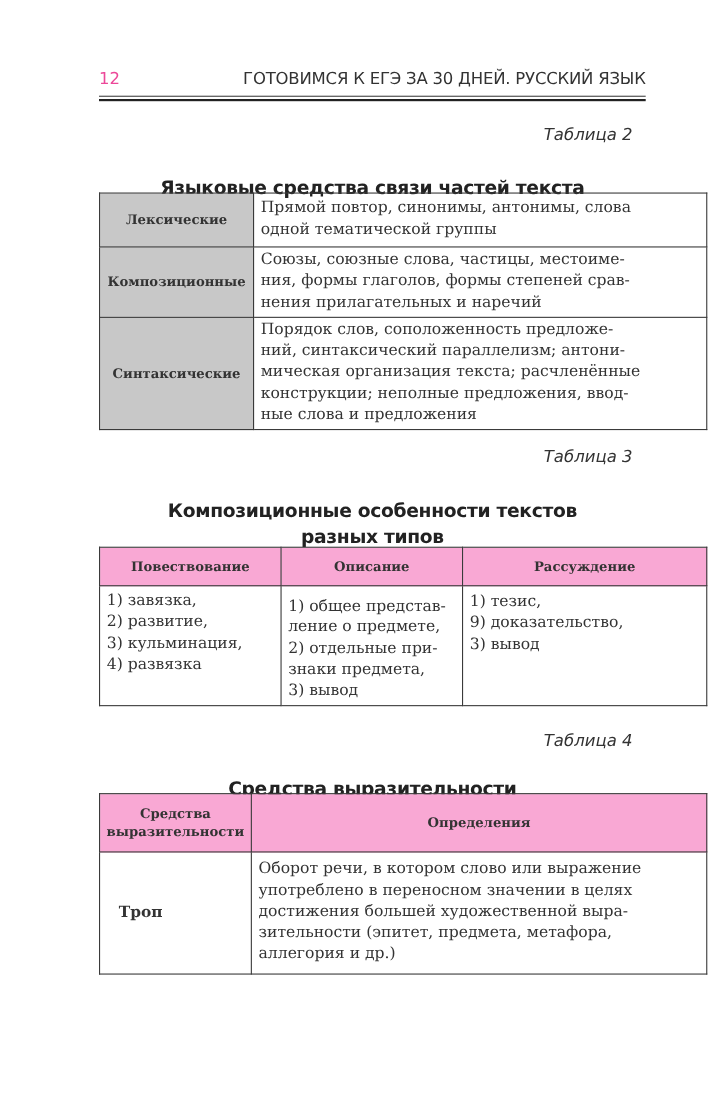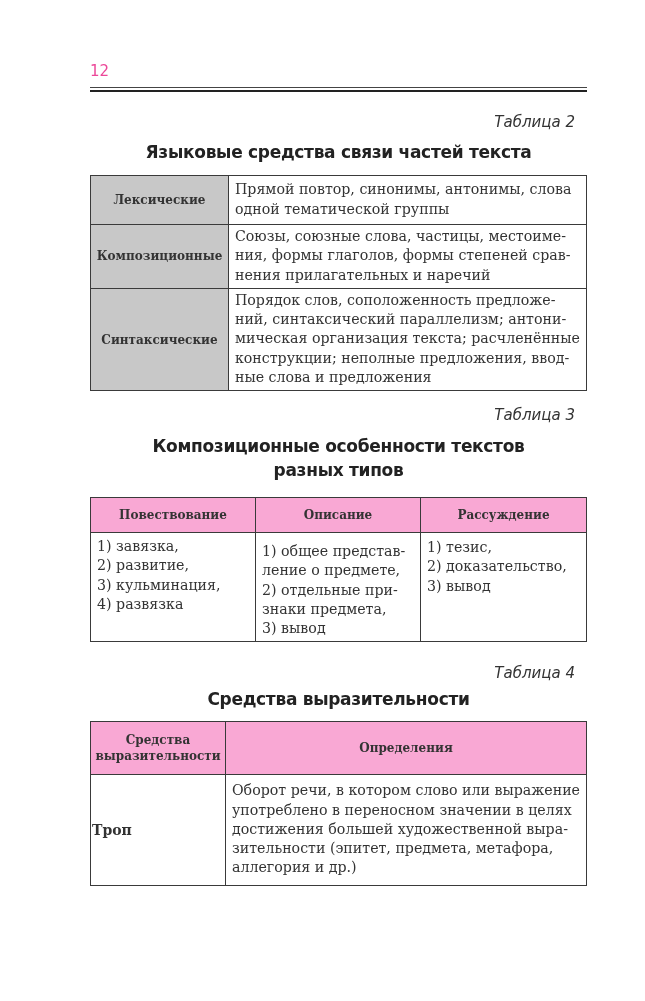--- a/index.html
+++ b/index.html
@@ -6,40 +6,41 @@
   body {
     width: 645px; height: 1001px; background: #ffffff; position: relative; overflow: hidden;
     color: #2a2a2a;
   }
   .page-header { position: absolute; left: 90px; top: 62px; width: 497px; height: 32px; }
   .page-number { position: absolute; left: 0; top: 0; font-family: "DejaVu Sans", sans-serif; font-size: 15px; color: #ec4899; }
   .running-title { position: absolute; right: 0; top: 0; font-family: "DejaVu Sans", sans-serif; font-size: 15px; color: #333; letter-spacing: -0.2px; }
   .header-rule { position: absolute; left: 0; top: 25px; width: 497px; height: 5px; border-top: 1px solid #444; border-bottom: 2.5px solid #222; box-sizing: border-box; }
 
   .table-caption { position: absolute; right: 70px; font-family: "DejaVu Sans", sans-serif; font-style: italic; font-size: 15px; color: #333; }
-  .table-title { position: absolute; left: 90px; width: 497px; text-align: center; font-family: "DejaVu Sans", sans-serif; font-weight: bold; font-size: 17px; color: #222; line-height: 24px; letter-spacing: -0.3px; }
+  .table-title { position: absolute; left: 90px; width: 497px; text-align: center; font-family: "DejaVu Sans", sans-serif; font-weight: bold; font-size: 17px; color: #222; line-height: 24px; letter-spacing: -0.3px; margin-top: 19px; }
 
-  table.doc { position: absolute; left: 90px; width: 497px; border-collapse: collapse; font-family: "DejaVu Serif", serif; font-size: 14.2px; color: #333; }
+  table.doc { position: absolute; left: 90px; width: 553px; border-collapse: collapse; font-family: "DejaVu Serif", serif; font-size: 14.2px; color: #333; }
   table.doc td, table.doc th { border: 1.5px solid #3a3a3a; vertical-align: middle; }
   .label-cell { background: #c8c8c8; font-weight: bold; font-size: 12px; text-align: center; color: #333; }
   .head-cell { background: #f9a8d4; font-weight: bold; font-size: 12px; text-align: center; color: #333; }
   .body-cell { padding: 2px 6px 3px 6px; line-height: 19.3px; text-align: left; }
   .line { display: block; white-space: nowrap; }
 
   #t2 { top: 175px; }
   #t2 col.c1 { width: 140px; }
   #t3 { top: 497px; }
   #t4 { top: 721px; }
   #t4 col.c1 { width: 138px; }
 </style>
 </head>
 <body>
 
 <div class="page-header">
   <span class="page-number">12</span>
+  <span class="running-title">ГОТОВИМСЯ К ЕГЭ ЗА 30 ДНЕЙ. РУССКИЙ ЯЗЫК</span>
   <div class="header-rule"></div>
 </div>
 
 <div class="table-caption" style="top:113px">Таблица 2</div>
 <div class="table-title" style="top:140px">Языковые средства связи частей текста</div>
 
 <table class="doc" id="t2">
   <colgroup>
       <col class="c1">
       <col>
@@ -100,21 +101,21 @@
     </td>
     <td class="body-cell" style="vertical-align:top;padding-top:9px">
       <span class="line">1) общее представ-</span>
       <span class="line">ление о предмете,</span>
       <span class="line">2) отдельные при-</span>
       <span class="line">знаки предмета,</span>
       <span class="line">3) вывод</span>
     </td>
     <td class="body-cell" style="vertical-align:top;padding-top:5px">
       <span class="line">1) тезис,</span>
-      <span class="line">2) доказательство,</span>
+      <span class="line">9) доказательство,</span>
       <span class="line">3) вывод</span>
     </td>
   </tr>
 </tbody>
   </table>
 
 <div class="table-caption" style="top:664px">Таблица 4</div>
 <div class="table-title" style="top:687px">Средства выразительности</div>
 
 <table class="doc" id="t4">
@@ -124,21 +125,21 @@
     </colgroup>
   <tbody>
       <tr style="height:53px">
     <td class="head-cell" style="line-height:16px">
       <span class="line">Средства</span>
       <span class="line">выразительности</span>
     </td>
     <td class="head-cell">Определения</td>
   </tr>
   <tr style="height:111px">
-    <td style="font-weight:bold;font-size:14px;padding-left:1px">Троп</td>
+    <td style="font-weight:bold;font-size:14px;padding-left:17px">Троп</td>
     <td class="body-cell">
       <span class="line">Оборот речи, в котором слово или выражение</span>
       <span class="line">употреблено в переносном значении в целях</span>
       <span class="line">достижения большей художественной выра-</span>
       <span class="line">зительности (эпитет, предмета, метафора,</span>
       <span class="line">аллегория и др.)</span>
     </td>
   </tr>
 </tbody>
   </table>

